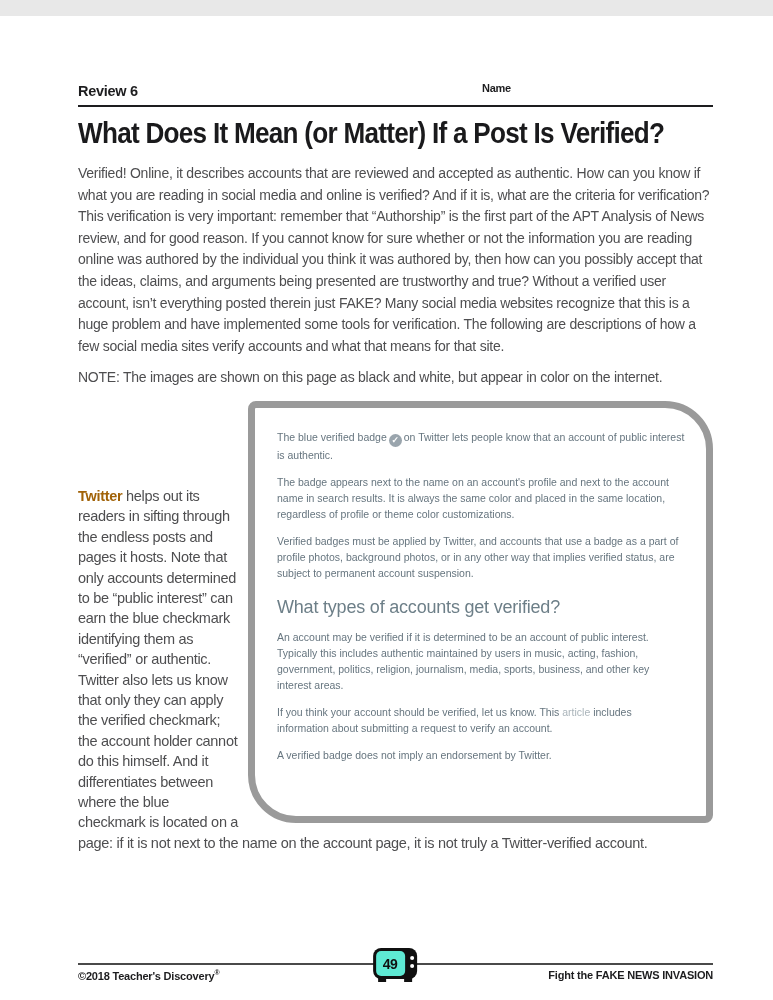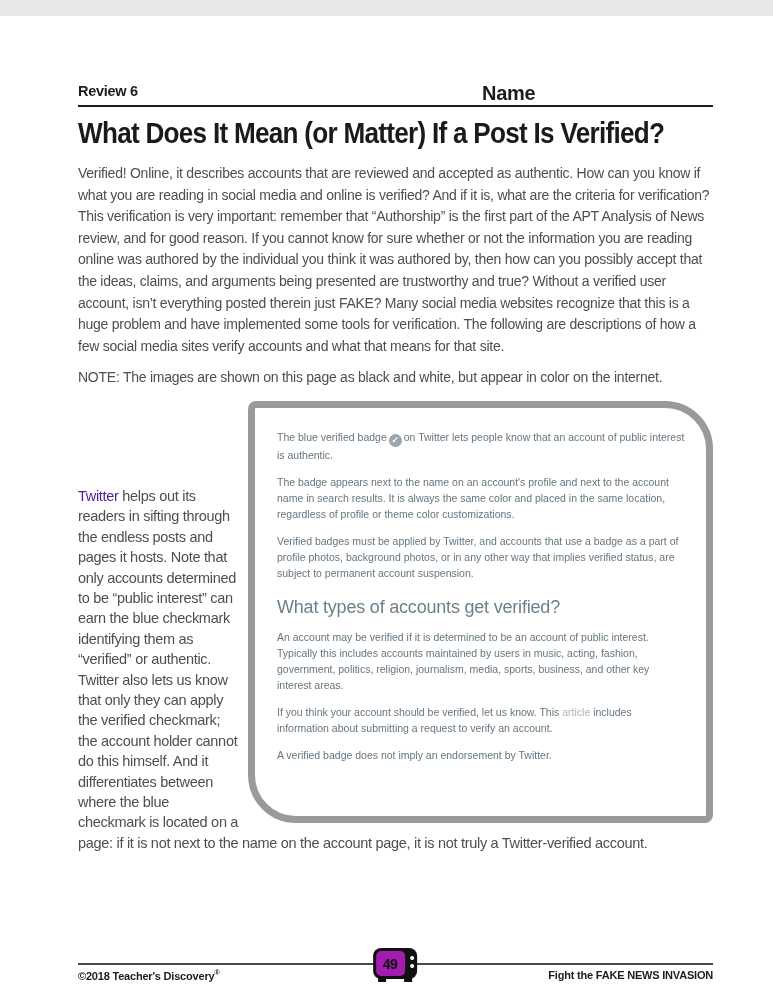--- a/index.html
+++ b/index.html
@@ -3,21 +3,21 @@
 <meta charset="utf-8">
 <style>
   html,body{margin:0;padding:0;background:#e8e8e8;}
   .page{position:relative;width:773px;height:1000px;background:#ffffff;margin:16px auto;
         font-family:"Liberation Sans", sans-serif;overflow:hidden;}
   .content{position:absolute;left:78px;top:66px;width:635px;}
 
   
   .hdr{position:relative;height:20px;}
   .hdr-review{font-size:14.5px;font-weight:bold;color:#1d1d1f;letter-spacing:-0.3px;}
-  .hdr-name{position:absolute;left:404px;top:0;font-size:20px;font-weight:bold;color:#1d1d1f;letter-spacing:-0.3px;}
+  .hdr-name{position:absolute;left:404px;top:0;font-size:11px;font-weight:bold;color:#1d1d1f;letter-spacing:-0.3px;}
   .hdr-rule{height:2px;background:#1d1d1f;margin-top:3px;}
 
   
   .title{margin-top:10px;font-size:29px;font-weight:bold;color:#1a1a1c;
          letter-spacing:-0.8px;white-space:nowrap;transform:scaleX(0.90);transform-origin:left center;}
 
   
   .intro,.note{margin:0;font-size:14px;line-height:21.6px;color:#4e4e50;letter-spacing:-0.25px;}
   .intro{margin-top:13px;}
   .note{margin-top:10px;}
@@ -30,32 +30,32 @@
   .panel-title{font-size:28px;font-weight:normal;color:#55646c;letter-spacing:-0.4px;margin:0;}
   .panel p{margin:11px 0 0 0;font-size:10.5px;line-height:16px;color:#66757f;}
   .panel-sub{margin:16px 0 0 0;font-size:18px;font-weight:normal;color:#6d7f88;letter-spacing:-0.2px;}
   .badge{display:inline-block;width:13px;height:13px;border-radius:50%;background:#9aa5ad;
          color:#ffffff;font-size:9px;line-height:13px;text-align:center;font-weight:bold;
          vertical-align:-2px;margin:0 2px;}
   .article-link{color:#aab4ba;}
 
   .twitter-text{margin:0;padding-top:85px;font-size:14.5px;line-height:20.4px;
                 color:#4e4e50;letter-spacing:-0.3px;}
-  .twitter-lead{font-weight:normal;color:#4c1d95;letter-spacing:-0.3px;}
+  .twitter-lead{font-weight:bold;color:#a16207;letter-spacing:-0.3px;}
 
   
   .footer{position:absolute;left:78px;top:930px;width:635px;height:55px;}
   .footer-rule{position:absolute;left:0;right:0;top:17px;height:2px;background:#4a4a4a;}
   .copyright{position:absolute;left:0;top:23px;font-size:11px;font-weight:bold;color:#1d1d1f;letter-spacing:-0.2px;}
   .copyright sup{font-size:7px;vertical-align:super;}
   .tagline{position:absolute;right:0;top:23px;font-size:11px;font-weight:bold;color:#1d1d1f;letter-spacing:-0.2px;}
 
   .tv{position:absolute;left:50%;top:2px;transform:translateX(-52%);width:44px;height:31px;
       background:#101010;border-radius:8px;}
-  .tv-screen{position:absolute;left:3px;top:3px;width:29px;height:25px;background:#a21caf;
+  .tv-screen{position:absolute;left:3px;top:3px;width:29px;height:25px;background:#5eead4;
              border-radius:5px;display:flex;align-items:center;justify-content:center;
              font-size:14px;font-weight:bold;color:#101010;letter-spacing:-0.5px;}
   .tv-knob{position:absolute;right:3px;width:4px;height:4px;border-radius:50%;background:#ffffff;}
   .tv-knob.k1{top:8px;} .tv-knob.k2{top:16px;}
   .tv-foot{position:absolute;bottom:-3px;width:8px;height:4px;background:#101010;}
   .tv-foot.f1{left:5px;} .tv-foot.f2{right:5px;}
 </style>
 </head>
 <body>
 
@@ -74,21 +74,21 @@
 
     <p class="note">NOTE: The images are shown on this page as black and white, but appear in color on the internet.</p>
 
     <div class="float-sec">
 
       <div class="panel">
         <p><span>The blue verified badge</span><span class="badge">✓</span><span>on Twitter lets people know that an account of public interest is authentic.</span></p>
         <p>The badge appears next to the name on an account's profile and next to the account name in search results. It is always the same color and placed in the same location, regardless of profile or theme color customizations.</p>
         <p>Verified badges must be applied by Twitter, and accounts that use a badge as a part of profile photos, background photos, or in any other way that implies verified status, are subject to permanent account suspension.</p>
         <h3 class="panel-sub">What types of accounts get verified?</h3>
-        <p>An account may be verified if it is determined to be an account of public interest. Typically this includes accounts maintained by users in music, acting, fashion, government, politics, religion, journalism, media, sports, business, and other key interest areas.</p>
+        <p>An account may be verified if it is determined to be an account of public interest. Typically this includes authentic maintained by users in music, acting, fashion, government, politics, religion, journalism, media, sports, business, and other key interest areas.</p>
         <p><span>If you think your account should be verified, let us know. This </span><span class="article-link">article</span><span> includes information about submitting a request to verify an account.</span></p>
         <p>A verified badge does not imply an endorsement by Twitter.</p>
       </div>
 
       <p class="twitter-text"><span class="twitter-lead">Twitter</span><span> helps out its readers in sifting through the endless posts and pages it hosts. Note that only accounts determined to be “public interest” can earn the blue checkmark identifying them as “verified” or authentic. Twitter also lets us know that only they can apply the verified checkmark; the account holder cannot do this himself. And it differentiates between where the blue checkmark is located on a page: if it is not next to the name on the account page, it is not truly a Twitter-verified account.</span></p>
 
     </div>
   </div>
 
   <div class="footer">

